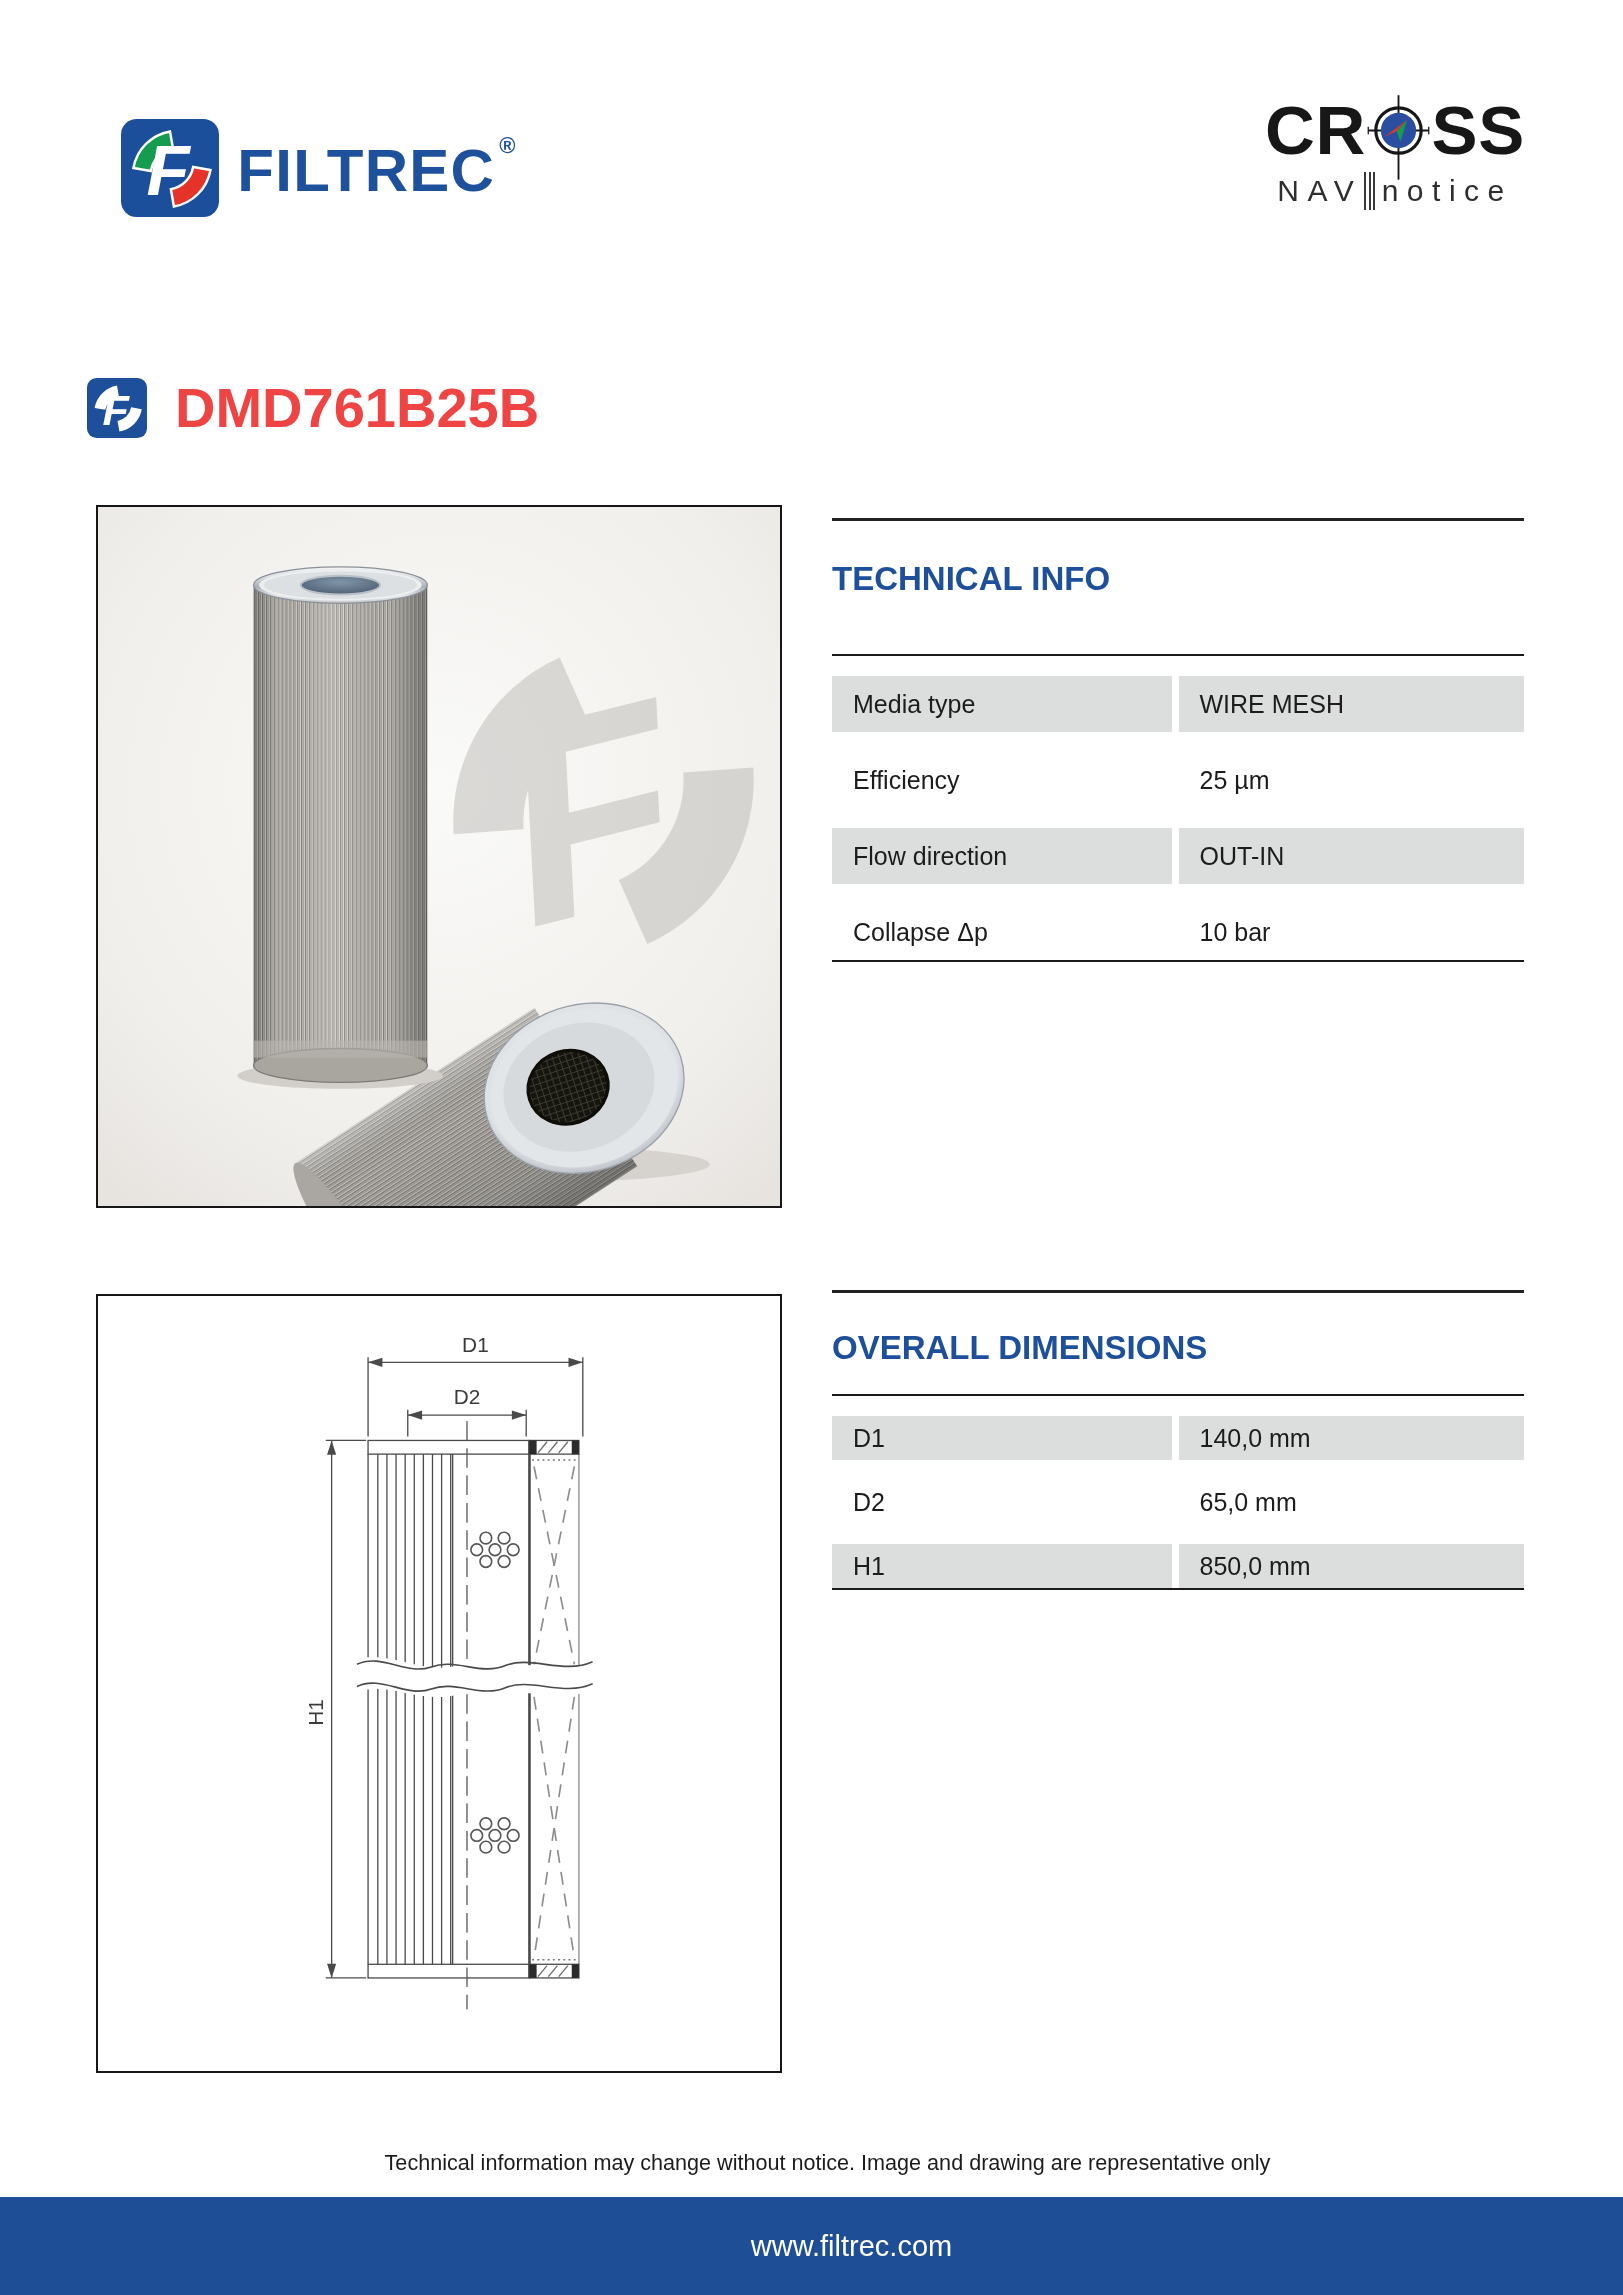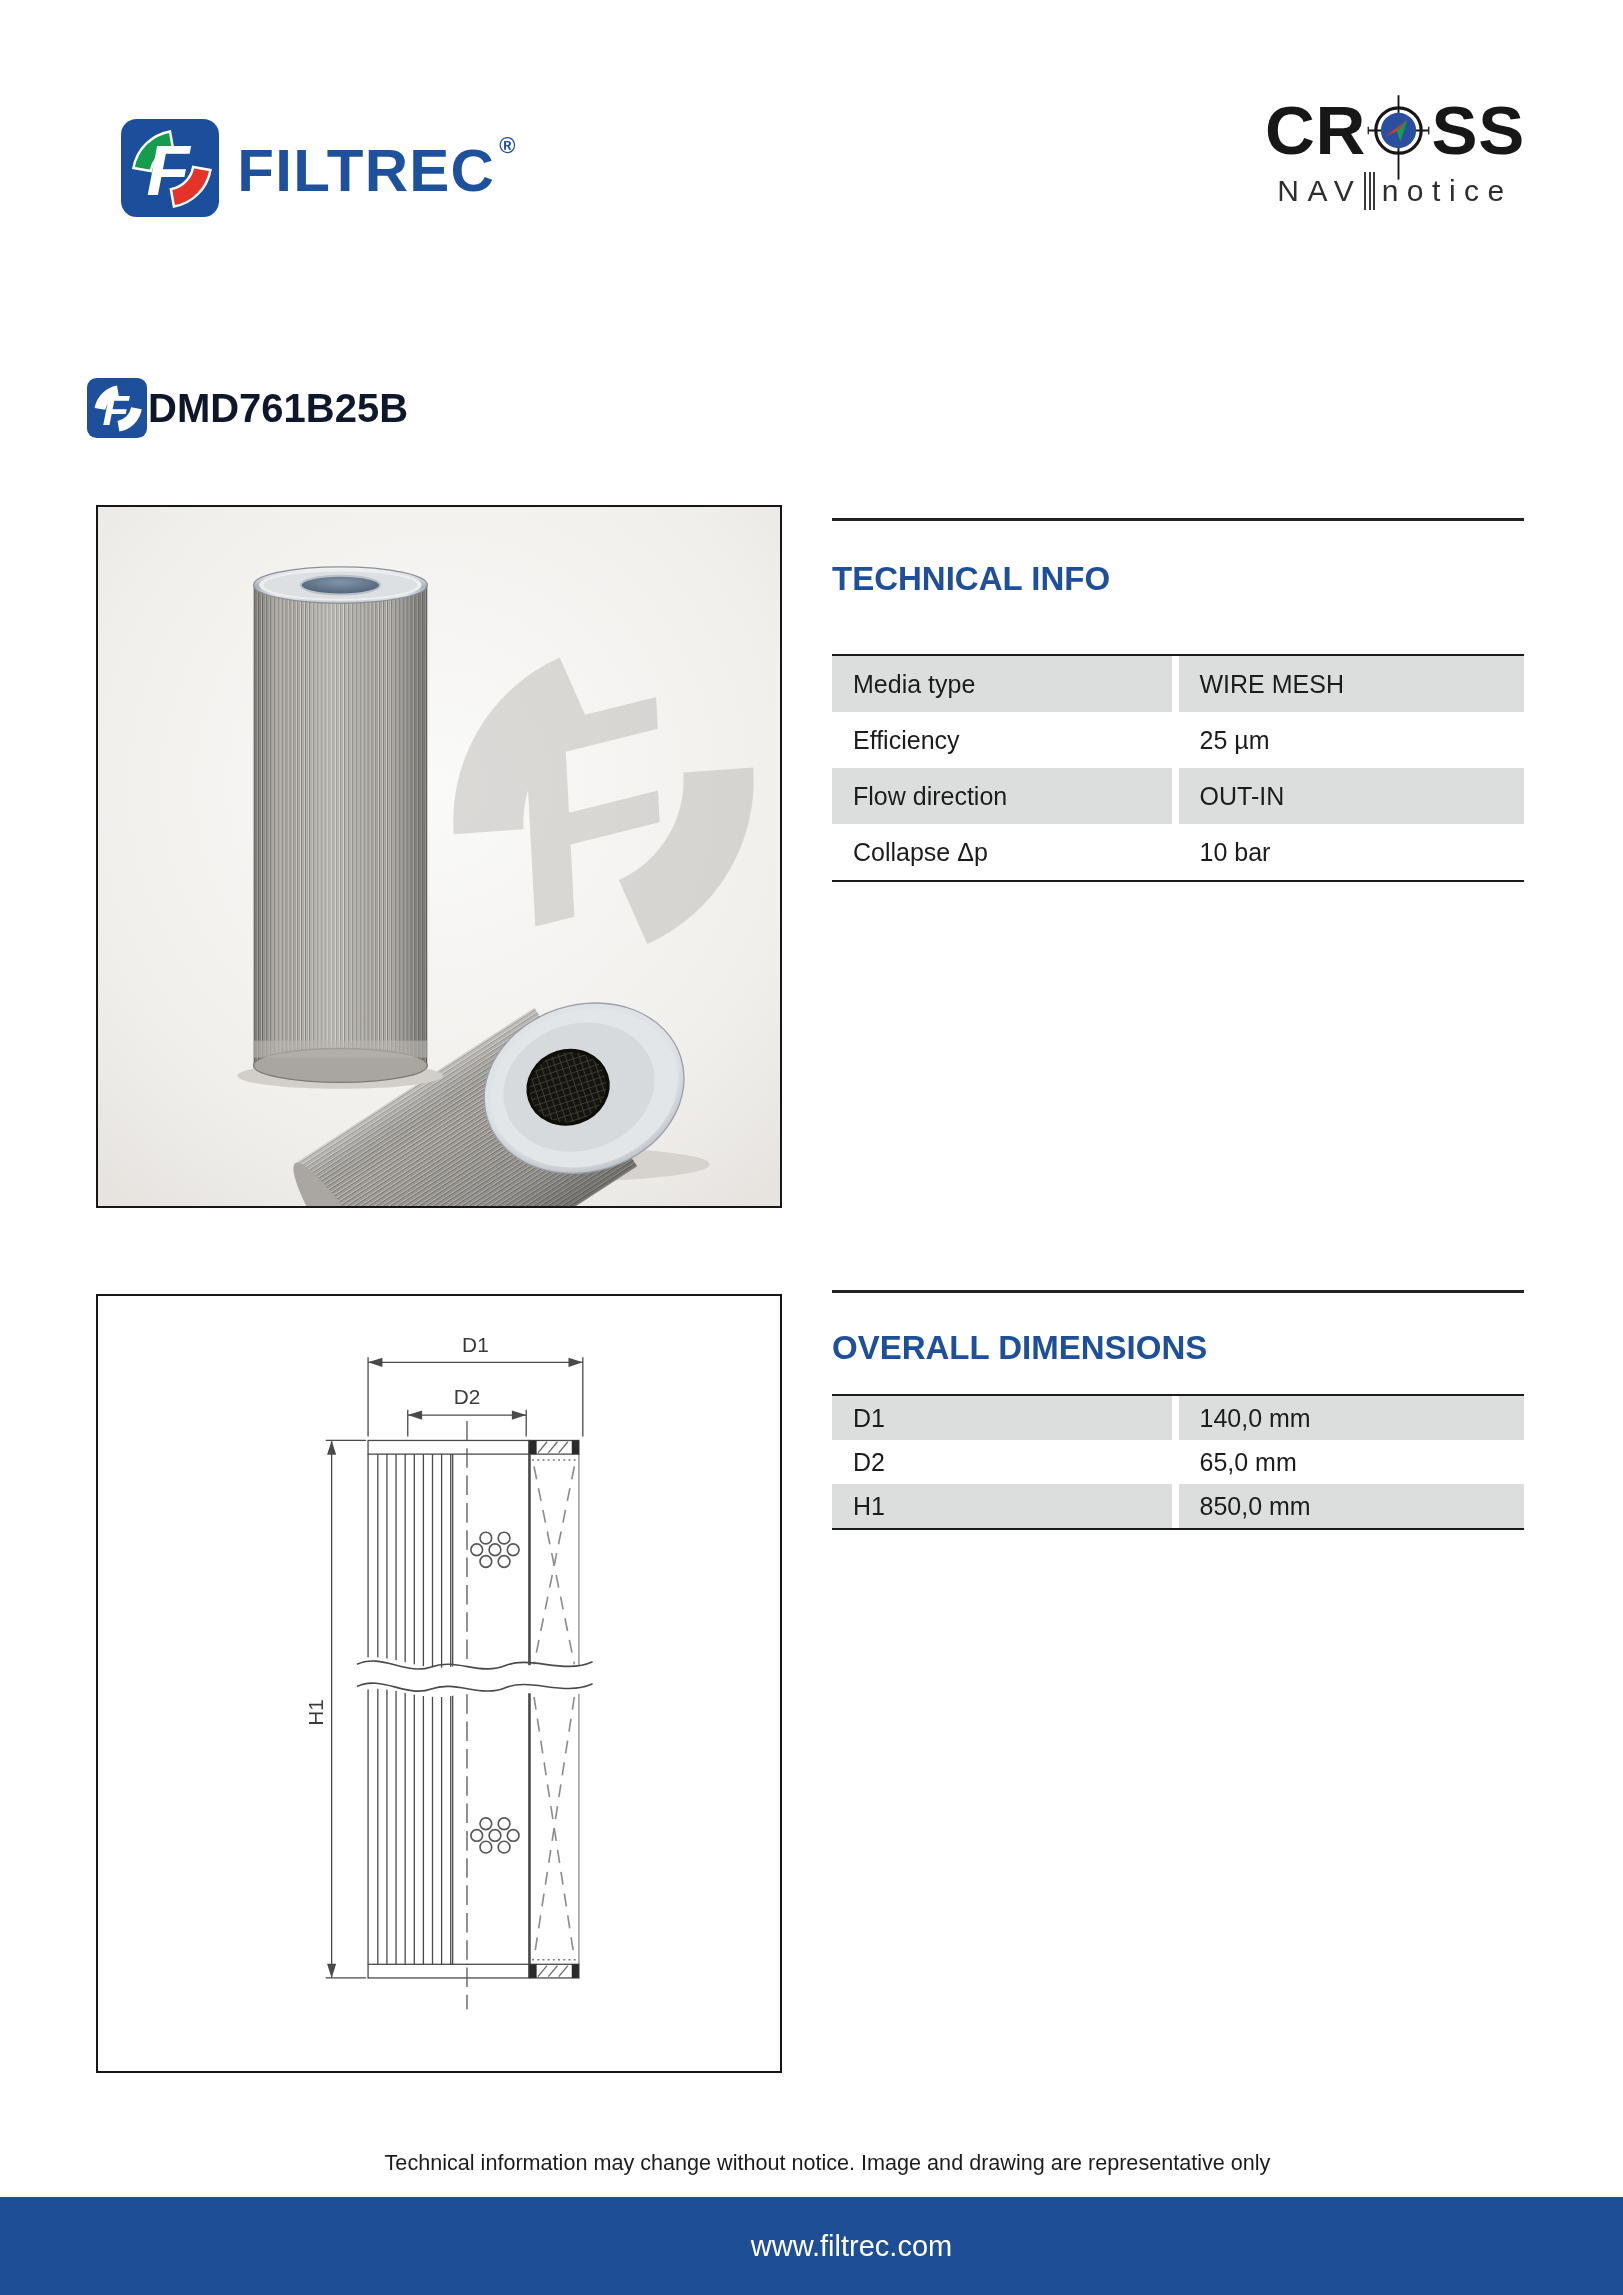--- a/index.html
+++ b/index.html
@@ -18,32 +18,32 @@
               color:#171717;letter-spacing:0.7px;line-height:1;}
   .cross-row1 svg{width:63px;height:63px;overflow:visible;margin:0 1.3px;}
   .cross-row2{display:flex;align-items:flex-end;justify-content:center;margin-top:6.5px;
               font-size:30px;color:#2e2e2e;letter-spacing:8.5px;line-height:1;}
   .nav-i{display:inline-block;width:13px;height:38px;margin:0 5.2px -3.9px 1.3px;
          background:repeating-linear-gradient(90deg,#3a3a3a 0 2px,transparent 2px 4.6px);}
 
   
   .product-title{left:87px;top:378px;display:flex;align-items:center;}
   .product-title svg{width:60px;height:60px;display:block;}
-  .product-code{font-size:40px;font-weight:bold;color:#0f172a;margin-left:1px;line-height:1;}
+  .product-code{font-size:56px;font-weight:bold;color:#ef4444;margin-left:28px;line-height:1;}
 
   
   .photo-box{left:96px;top:505px;width:686px;height:703px;border:2px solid #161616;box-sizing:border-box;background:#f4f3f0;}
   .drawing-box{left:96px;top:1294px;width:686px;height:779px;border:2px solid #161616;box-sizing:border-box;background:#fff;}
   .photo-box svg,.drawing-box svg{width:100%;height:100%;display:block;}
 
   
   .rule{left:832px;width:692px;height:2.6px;background:#222222;}
   .sec-title{left:832px;width:692px;font-size:33px;font-weight:bold;color:#1d4f9a;line-height:1.1;}
   .dtable{left:832px;width:692px;border-top:2.6px solid #1a1a1a;border-bottom:2.6px solid #1a1a1a;}
-  .drow{display:grid;grid-template-columns:340px 6.5px 1fr;}
+  .drow{display:grid;grid-template-columns:340px 6.5px 1fr;margin-top:20px;}
   .drow .gapcol{background:#ffffff;}
   .tech-table .drow{height:56px;line-height:56px;}
   .dims-table .drow{height:44px;line-height:44px;}
   .drow:nth-child(odd) .cell{background:#dcdddd;}
   .drow:nth-child(even) .cell{background:#ffffff;}
   .cell{font-size:25px;color:#1c1c1c;padding-left:21px;white-space:nowrap;overflow:hidden;}
 
   
   .disclaimer{left:0;top:2150px;width:1623px;text-align:center;font-size:21.6px;color:#1c1c1c;margin-left:16px;}
   .footer-bar{left:0;top:2197px;width:1623px;height:98px;background:#1e4e96;padding-left:40px;}

